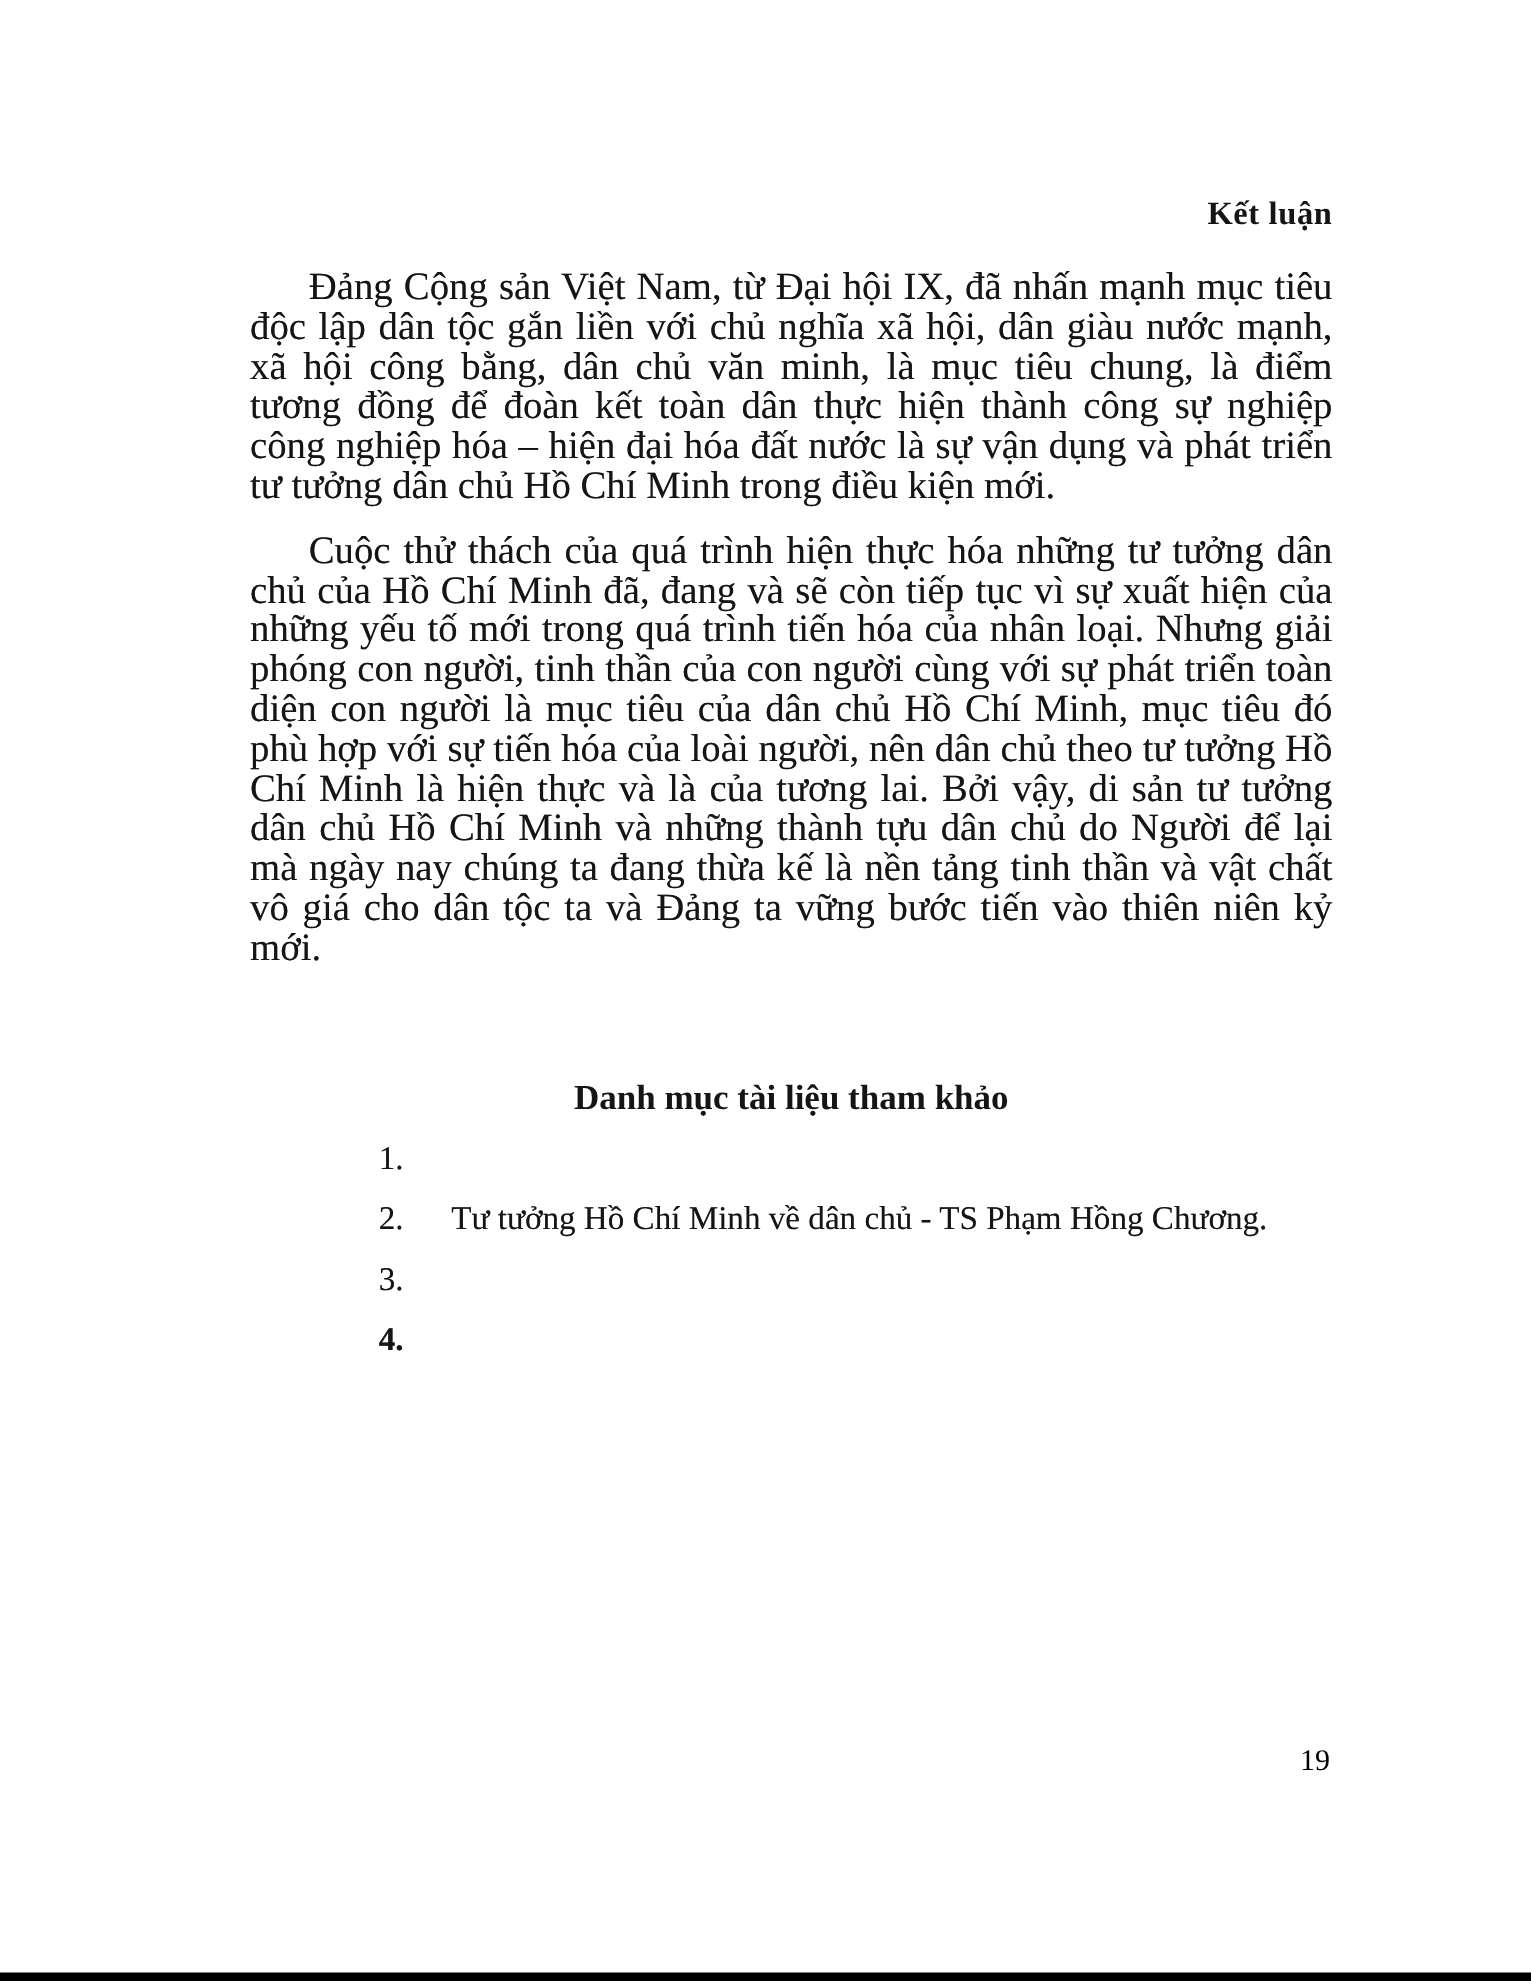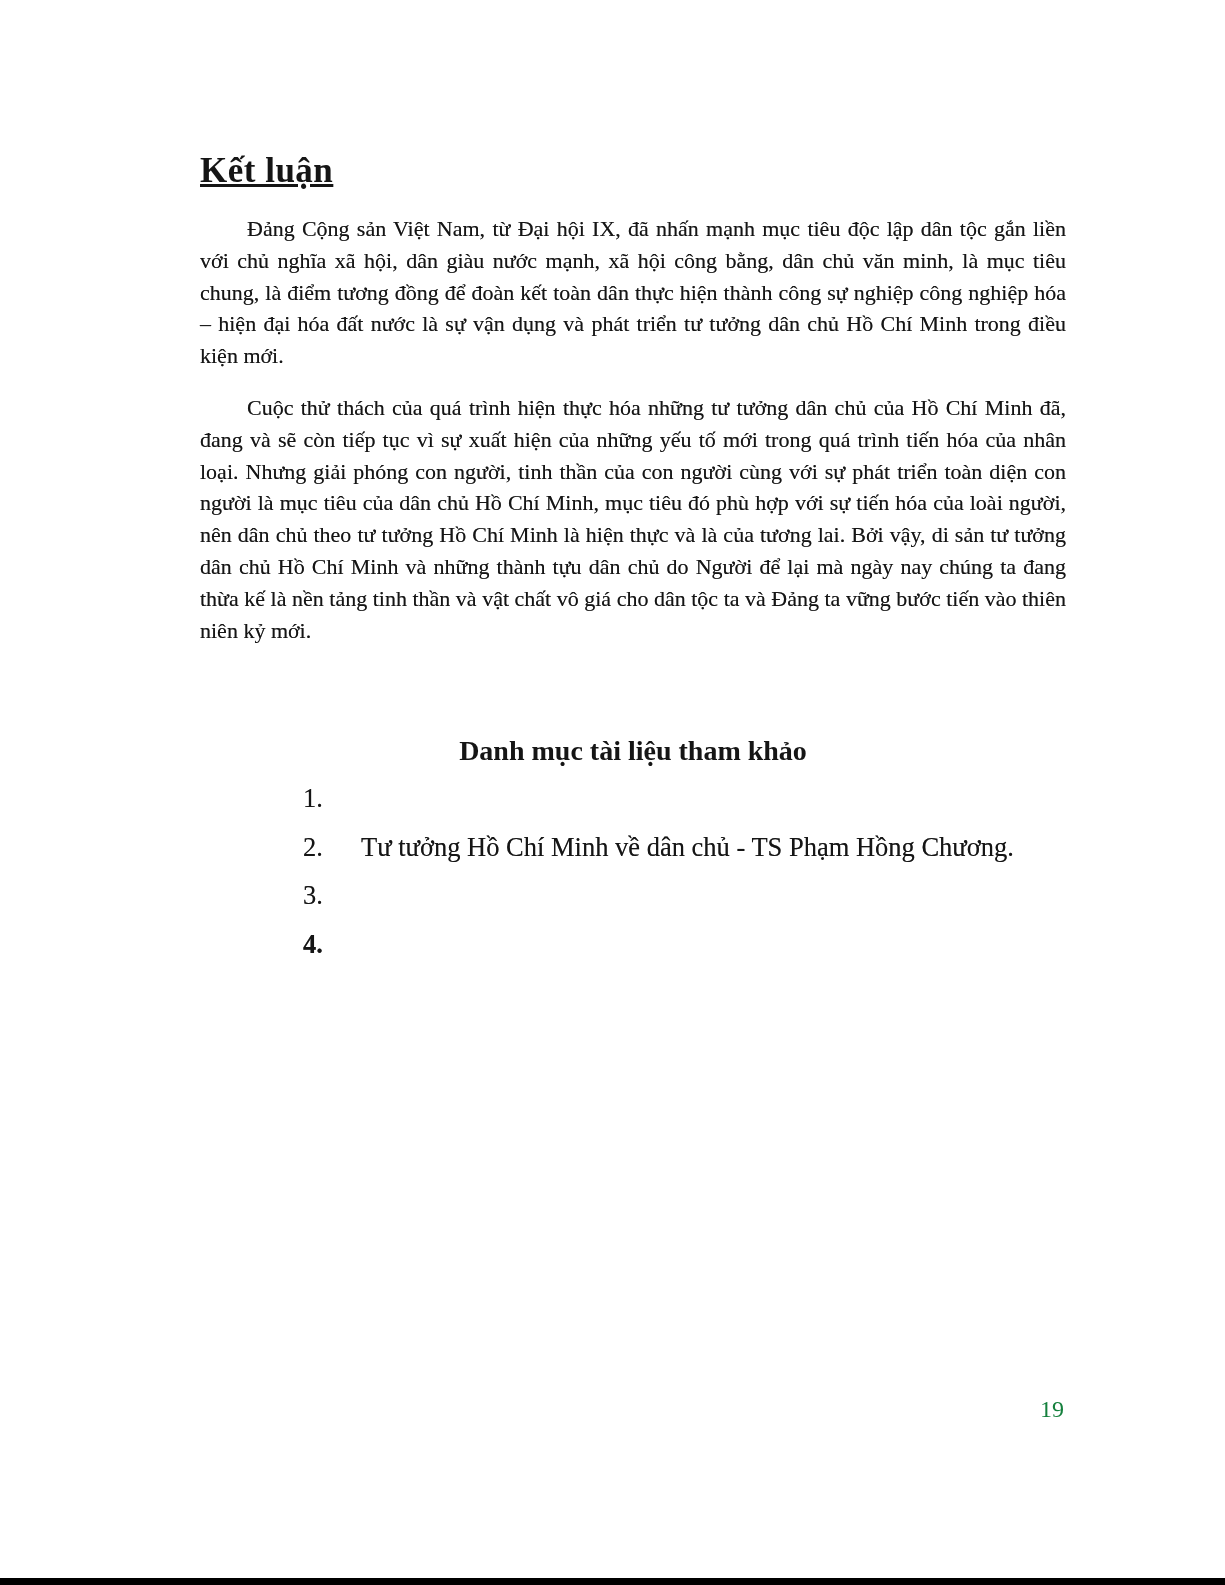--- a/index.html
+++ b/index.html
@@ -15,30 +15,29 @@
     color: #151515;
     overflow: hidden;
   }
   .content {
     position: absolute;
     left: 200px; top: 0;
     width: 866px;
   }
   .doc-title {
     margin: 150px 0 0 0;
-    text-align: left;
-    font-size: 35px;
+    text-align: right;
+    font-size: 26px;
     font-weight: bold;
     line-height: 42px;
     letter-spacing: 0.5px;
-    text-decoration: underline;
   }
   .para {
     margin: 0;
-    font-size: 22px;
+    font-size: 31px;
     line-height: 31.8px;
     text-align: justify;
     text-indent: 47px;
     text-shadow: 0 0 0.4px rgba(20,20,20,0.55);
   }
   .para-1 { margin-top: 21px; }
   .para-2 { margin-top: 20px; }
   .ref-heading {
     margin: 88px 0 12px 0;
     text-align: center;
@@ -59,21 +58,21 @@
   }
   .ref-num { flex: none; width: 58px; }
   .ref-text { width: 676px; }
   .ref-item-bold { font-weight: bold; }
   .page-number {
     position: absolute;
     top: 1395px;
     left: 1040px;
     font-size: 24px;
     line-height: 28px;
-    color: #15803d;
+    color: #000000;
   }
   .scan-bottom-bar {
     position: absolute;
     left: 0; bottom: 0;
     width: 100%; height: 7px;
     background: #000000;
   }
 </style>
 </head>
 <body>

